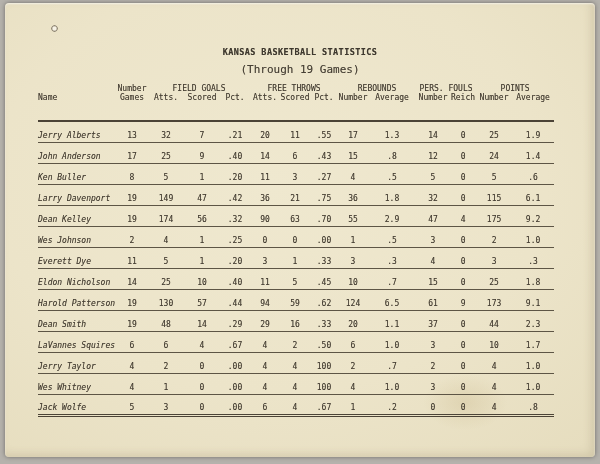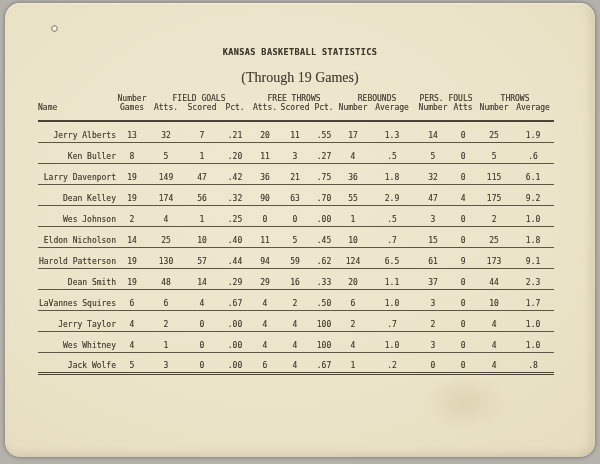--- a/index.html
+++ b/index.html
@@ -7,40 +7,40 @@
   body {
     background: #b5b2ac;
     font-family: "DejaVu Sans Mono", "Liberation Mono", monospace;
   }
   .paper {
     position: absolute;
     top: 3px; left: 5px; right: 5px; bottom: 7px;
     background:
       radial-gradient(ellipse 60px 40px at 78% 88%, rgba(190,170,120,0.25), rgba(190,170,120,0) 70%),
       radial-gradient(ellipse 500px 380px at 45% 40%, #efe8cf 0%, #ece4c9 55%, #e5dcbd 100%);
-    border-radius: 15px;
+    border-radius: 4px;
     box-shadow:
       0 0 4px rgba(40,38,34,0.5),
       inset 0 1px 2px rgba(255,255,255,0.6),
       inset -4px -3px 8px rgba(120,105,75,0.18);
     color: #423c32;
   }
   .punch-hole {
     position: absolute; top: 22px; left: 46px;
     width: 7px; height: 7px; border-radius: 50%;
     background: radial-gradient(circle, #f7f3e6 0 30%, #8d8471 60%, rgba(140,130,110,0) 75%);
   }
   .title-block { text-align: center; padding-top: 44px; }
   .title {
     font-size: 8.5px; letter-spacing: 0.4px; font-weight: bold;
     color: #3e382e; text-shadow: 0 0 0.6px rgba(62,56,46,0.55);
   }
   .subtitle {
-    font-size: 14px; margin-top: 13px;
-    color: #463f34; text-shadow: 0 0 0.6px rgba(62,56,46,0.45); font-family: Liberation Serif, serif;
+    font-size: 11px; margin-top: 6px;
+    color: #463f34; text-shadow: 0 0 0.6px rgba(62,56,46,0.45);
   }
   table {
     border-collapse: collapse;
     table-layout: fixed;
     margin: 6px 0 0 33px;
     width: 516px;
   }
   th, td {
     font-size: 8px; font-weight: normal;
     white-space: nowrap; overflow: visible;
@@ -59,30 +59,30 @@
   col.c-rebn   { width: 30px; }
   col.c-reba   { width: 48px; }
   col.c-pfn    { width: 34px; }
   col.c-disq   { width: 26px; }
   col.c-ptsn   { width: 36px; }
   col.c-ptsa   { width: 42px; }
   tr.group-row th { height: 11px; text-align: center; }
   tr.colhead-row th {
     height: 13px; text-align: center;
     border-bottom: 2px solid #4b4336;
-    padding-bottom: 8px;
+    padding-bottom: 18px;
     margin-top: 44px;
   }
   tr.colhead-row th.name { text-align: left; }
   tbody.players td {
     height: 21px; text-align: center;
     border-bottom: 1px solid #5d5545;
     padding-bottom: 2px;
   }
-  tbody.players td.name { text-align: right; }
+  tbody.players td.name { text-align: left; font-style: italic; }
   tbody.players tr.last td { border-bottom: 3px double #4b4336; }
 </style>
 </head>
 <body>
 
 <div class="paper">
   <div class="punch-hole"></div>
 
   <div class="title-block">
     <div class="title">KANSAS BASKETBALL STATISTICS</div>
@@ -107,35 +107,35 @@
         <col class="c-ptsa">
     </colgroup>
     <thead>
       <tr class="group-row" id="group-row">
           <th colspan="1"></th>
           <th colspan="1">Number</th>
           <th colspan="3">FIELD GOALS</th>
           <th colspan="3">FREE THROWS</th>
           <th colspan="2">REBOUNDS</th>
           <th colspan="2">PERS. FOULS</th>
-          <th colspan="2">THROWS</th>
+          <th colspan="2">POINTS</th>
         </tr>
       <tr class="colhead-row" id="colhead-row">
           <th class="name">Name</th>
           <th>Games</th>
           <th>Atts.</th>
           <th>Scored</th>
           <th>Pct.</th>
           <th>Atts.</th>
           <th>Scored</th>
           <th>Pct.</th>
           <th>Number</th>
           <th>Average</th>
           <th>Number</th>
-          <th>Atts</th>
+          <th>Reich</th>
           <th>Number</th>
           <th>Average</th>
         </tr>
     </thead>
     <tbody class="players" id="player-rows">
         <tr>
           <td class="name">Jerry Alberts</td>
           <td>13</td>
           <td>32</td>
           <td>7</td>
@@ -144,20 +144,36 @@
           <td>11</td>
           <td>.55</td>
           <td>17</td>
           <td>1.3</td>
           <td>14</td>
           <td>0</td>
           <td>25</td>
           <td>1.9</td>
         </tr>
         <tr>
+          <td class="name">John Anderson</td>
+          <td>17</td>
+          <td>25</td>
+          <td>9</td>
+          <td>.40</td>
+          <td>14</td>
+          <td>6</td>
+          <td>.43</td>
+          <td>15</td>
+          <td>.8</td>
+          <td>12</td>
+          <td>0</td>
+          <td>24</td>
+          <td>1.4</td>
+        </tr>
+        <tr>
           <td class="name">Ken Buller</td>
           <td>8</td>
           <td>5</td>
           <td>1</td>
           <td>.20</td>
           <td>11</td>
           <td>3</td>
           <td>.27</td>
           <td>4</td>
           <td>.5</td>
@@ -206,20 +222,36 @@
           <td>.25</td>
           <td>0</td>
           <td>0</td>
           <td>.00</td>
           <td>1</td>
           <td>.5</td>
           <td>3</td>
           <td>0</td>
           <td>2</td>
           <td>1.0</td>
+        </tr>
+        <tr>
+          <td class="name">Everett Dye</td>
+          <td>11</td>
+          <td>5</td>
+          <td>1</td>
+          <td>.20</td>
+          <td>3</td>
+          <td>1</td>
+          <td>.33</td>
+          <td>3</td>
+          <td>.3</td>
+          <td>4</td>
+          <td>0</td>
+          <td>3</td>
+          <td>.3</td>
         </tr>
         <tr>
           <td class="name">Eldon Nicholson</td>
           <td>14</td>
           <td>25</td>
           <td>10</td>
           <td>.40</td>
           <td>11</td>
           <td>5</td>
           <td>.45</td>

